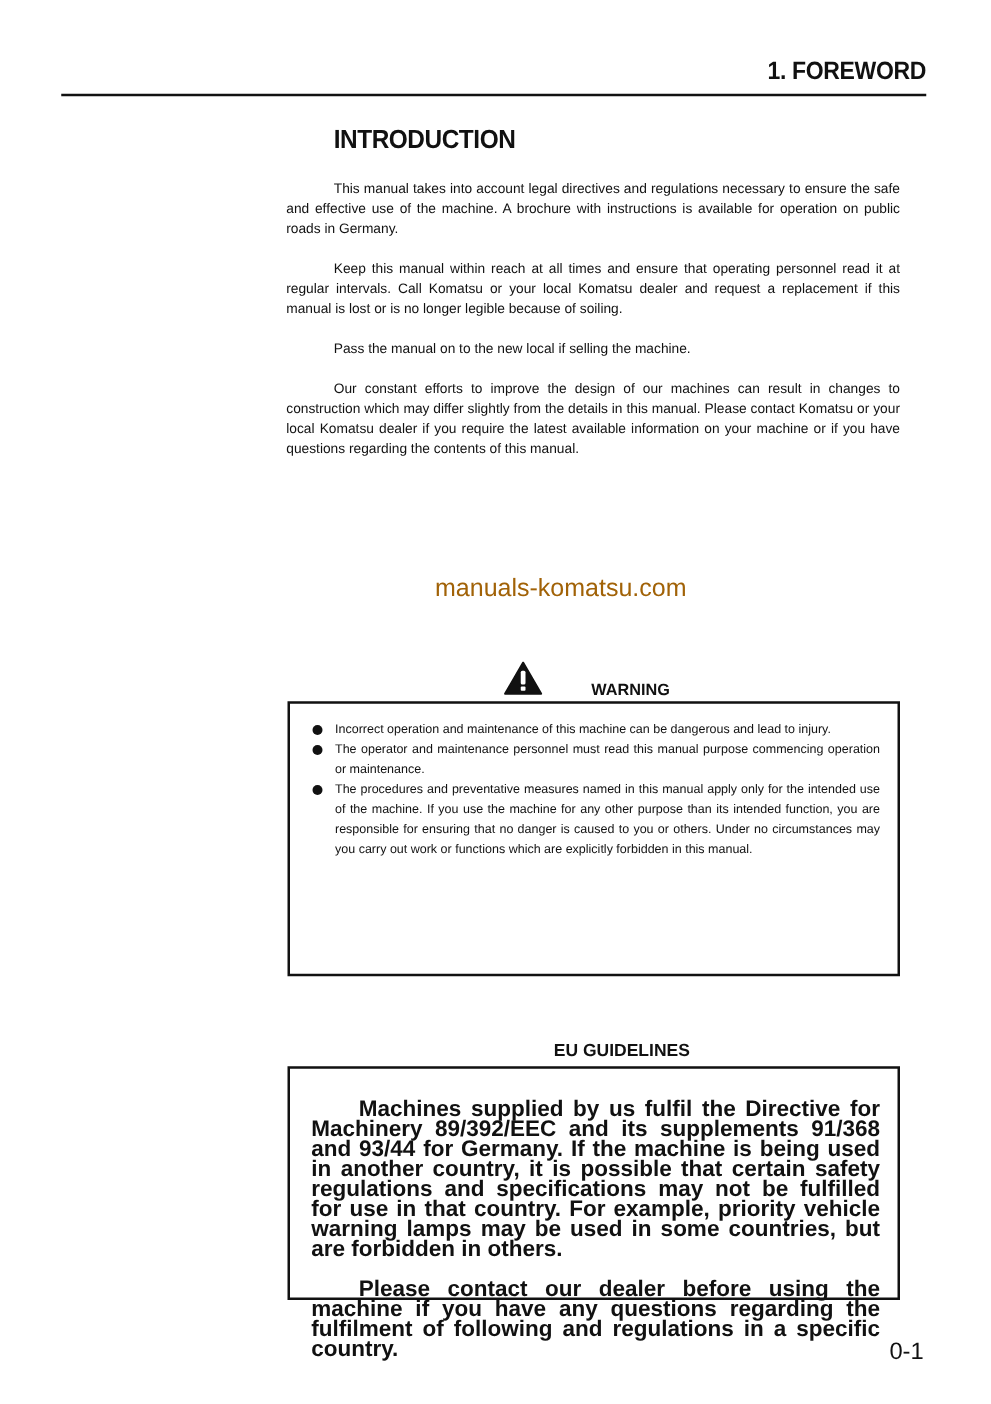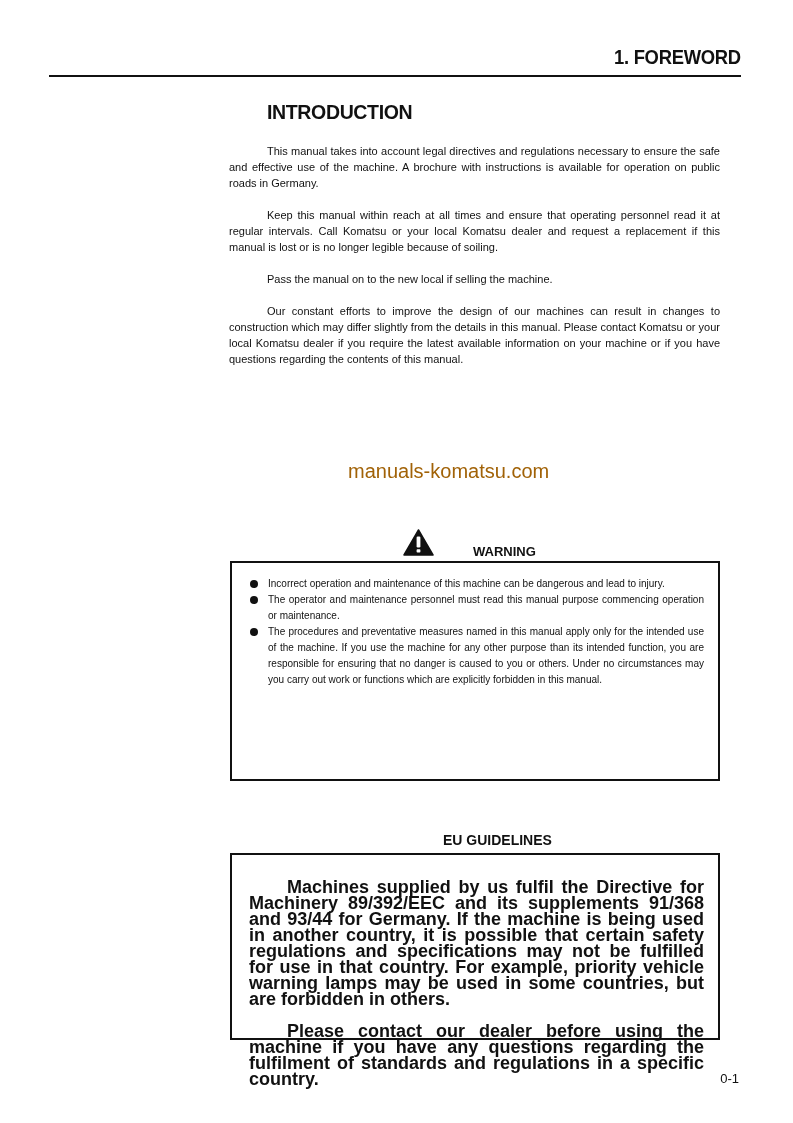--- a/index.html
+++ b/index.html
@@ -60,21 +60,21 @@
     .eu-box {
       position: absolute; left: 230px; top: 853px; width: 486px; height: 183px;
       border: 2px solid #111111;
     }
     .eu-box .eu-text {
       position: absolute; left: 17px; top: 9px; width: 455px;
       font-size: 18px; line-height: 16px; font-weight: bold; text-align: justify; margin-top: 15px;
     }
     .eu-box p { margin: 0 0 16px 0; text-indent: 38px; }
     .page-number {
-      position: absolute; right: 54px; top: 1071px; font-size: 13px;
+      position: absolute; right: 54px; top: 1071px; font-size: 19px;
     }
   </style>
 </head>
 <body>
 
 <div class="chapter-title">1. FOREWORD</div>
 <div class="chapter-rule"></div>
 
 <div class="section-title">INTRODUCTION</div>
 
@@ -102,17 +102,17 @@
     <li><span class="bullet"></span><span>The operator and maintenance personnel must read this manual purpose commencing operation or maintenance.</span></li>
     <li><span class="bullet"></span><span>The procedures and preventative measures named in this manual apply only for the intended use of the machine. If you use the machine for any other purpose than its intended function, you are responsible for ensuring that no danger is caused to you or others. Under no circumstances may you carry out work or functions which are explicitly forbidden in this manual.</span></li>
   </ul>
 </div>
 
 <div class="eu-head">EU GUIDELINES</div>
 
 <div class="eu-box">
   <div class="eu-text">
     <p>Machines supplied by us fulfil the Directive for Machinery 89/392/EEC and its supplements 91/368 and 93/44 for Germany. If the machine is being used in another country, it is possible that certain safety regulations and specifications may not be fulfilled for use in that country. For example, priority vehicle warning lamps may be used in some countries, but are forbidden in others.</p>
-    <p>Please contact our dealer before using the machine if you have any questions regarding the fulfilment of standards and regulations in a specific country.</p>
+    <p>Please contact our dealer before using the machine if you have any questions regarding the fulfilment of following and regulations in a specific country.</p>
   </div>
 </div>
 
 <div class="page-number">0-1</div>
 
 </body></html>

